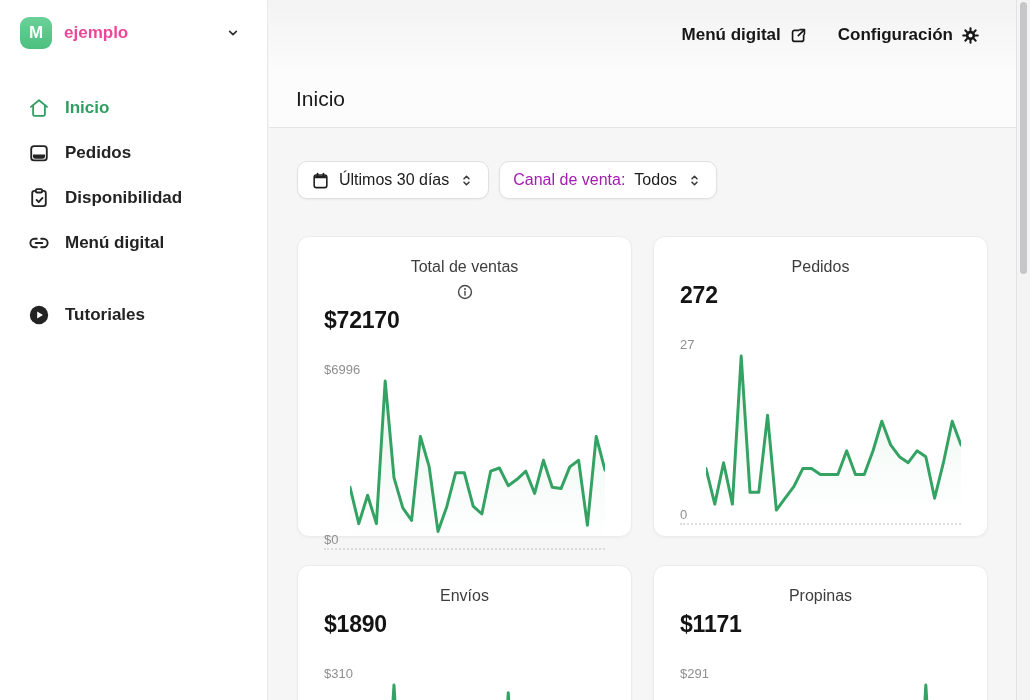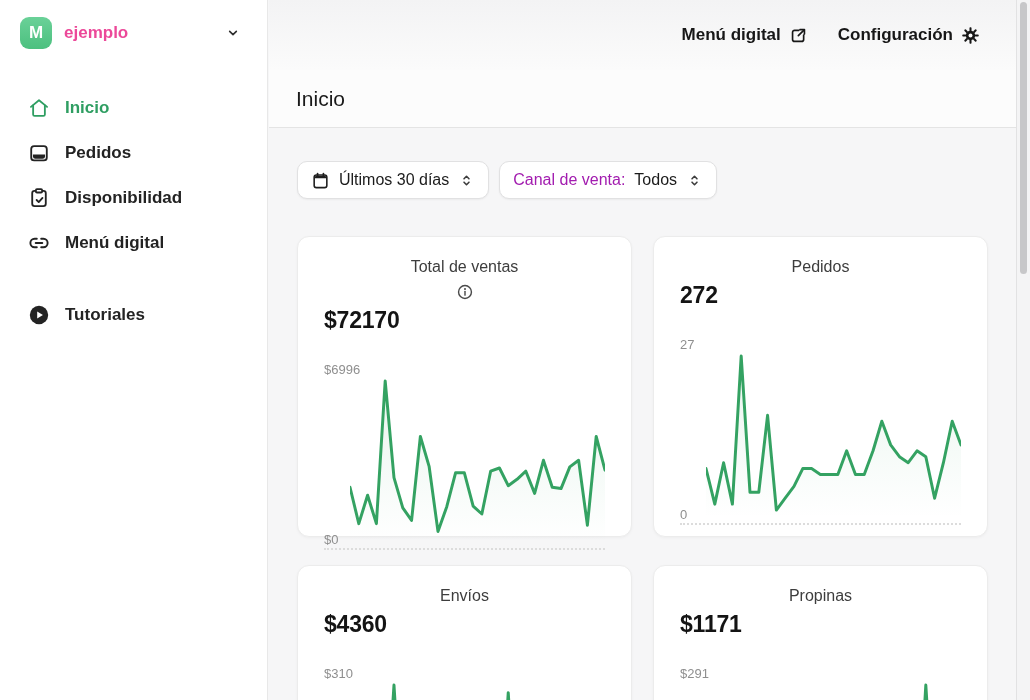--- a/index.html
+++ b/index.html
@@ -238,21 +238,21 @@
               </svg>
             <span class="ymin">0</span>
           </div>
           <div class="axis-rule"></div>
         </div>
 
         <div class="card">
           <div class="card-title-row">
             <span>Envíos</span>
           </div>
-          <div class="card-value">$4360</div>
+          <div class="card-value">$1890</div>
           <div class="ymax">$310</div>
           <div class="chart-wrap">
             <svg class="spark" preserveAspectRatio="none" viewBox="0 0 258 164">
                 <path d="M0.0 151.7 L8.9 159.4 L17.8 146.5 L26.7 156.8 L35.6 141.4 L44.5 2.0 L53.4 143.9 L62.3 156.8 L71.2 151.7 L80.1 154.3 L89.0 156.8 L97.9 30.4 L106.8 149.1 L115.7 156.8 L124.6 146.5 L133.4 33.0 L142.3 151.7 L151.2 156.8 L160.1 9.7 L169.0 146.5 L177.9 154.3 L186.8 20.1 L195.7 151.7 L204.6 156.8 L213.5 149.1 L222.4 154.3 L231.3 156.8 L240.2 146.5 L249.1 151.7 L258.0 154.3 L 258 164 L 0 164 Z" fill="url(#sparkGrad)" stroke="none"></path>
                 <path d="M0.0 151.7 L8.9 159.4 L17.8 146.5 L26.7 156.8 L35.6 141.4 L44.5 2.0 L53.4 143.9 L62.3 156.8 L71.2 151.7 L80.1 154.3 L89.0 156.8 L97.9 30.4 L106.8 149.1 L115.7 156.8 L124.6 146.5 L133.4 33.0 L142.3 151.7 L151.2 156.8 L160.1 9.7 L169.0 146.5 L177.9 154.3 L186.8 20.1 L195.7 151.7 L204.6 156.8 L213.5 149.1 L222.4 154.3 L231.3 156.8 L240.2 146.5 L249.1 151.7 L258.0 154.3" fill="none" stroke="#34a262" stroke-width="3" stroke-linejoin="round" stroke-linecap="round"></path>
               </svg>
           </div>
 
         </div>
 

